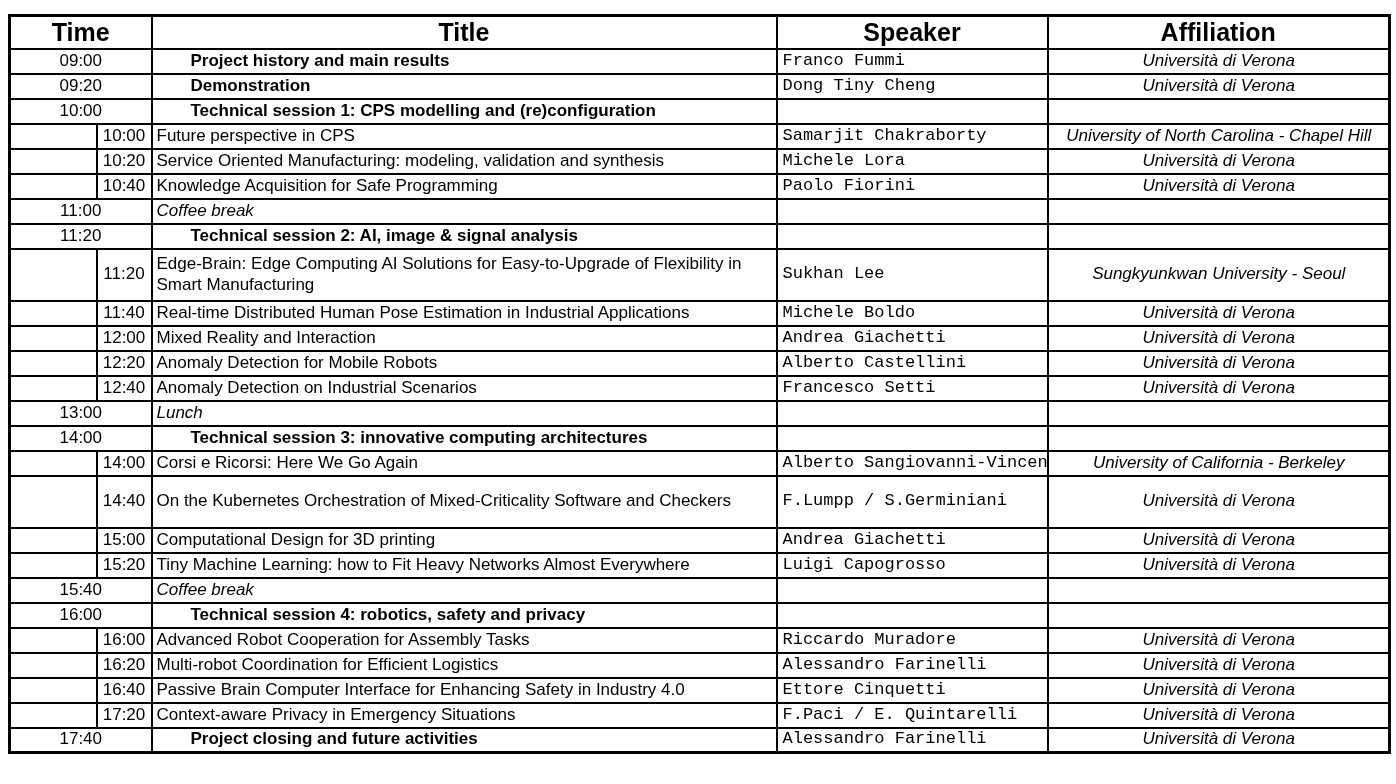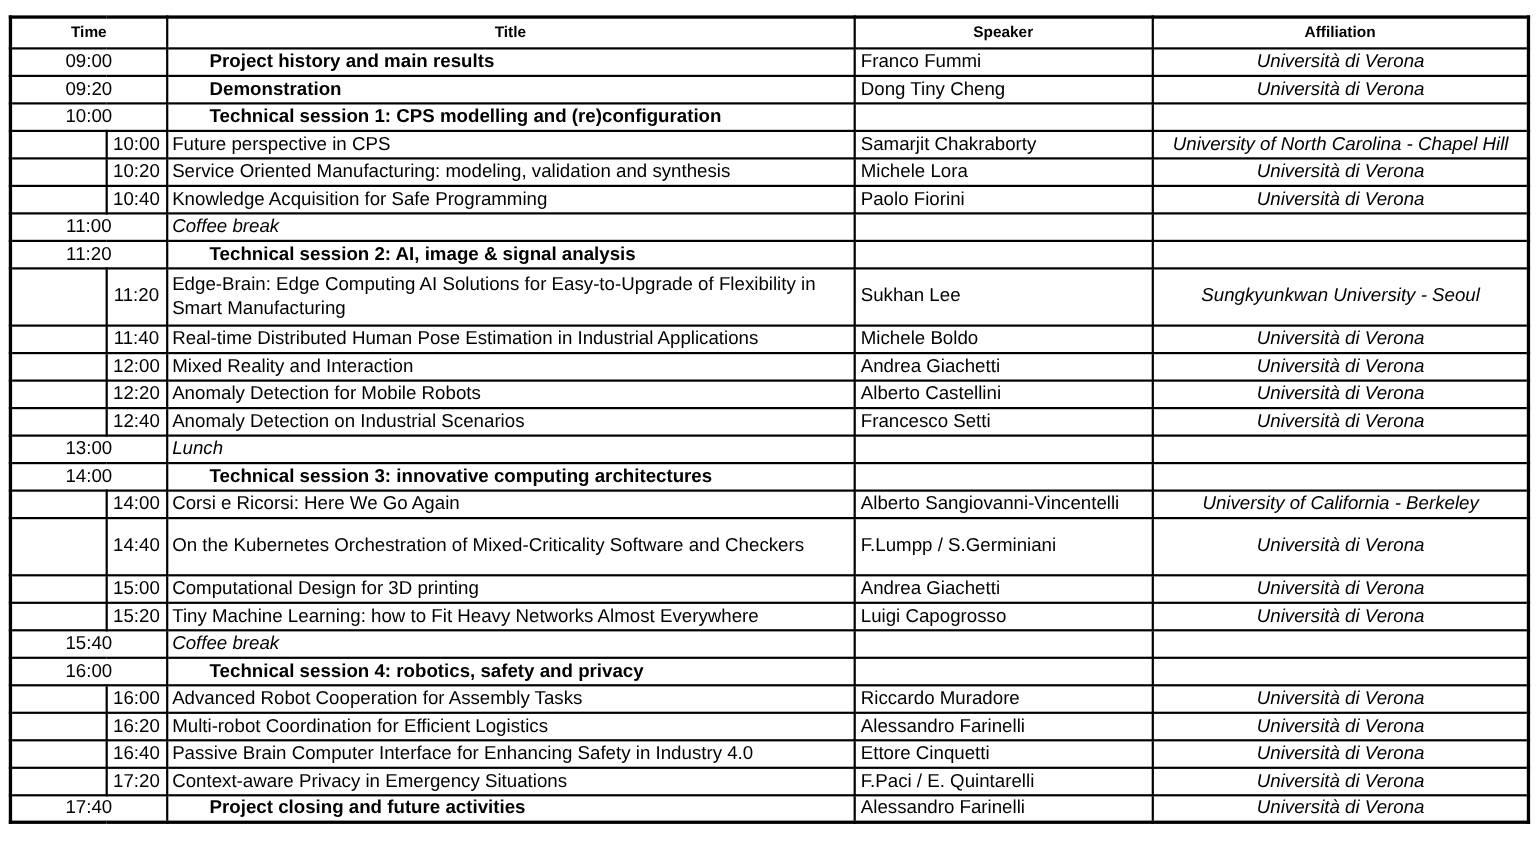--- a/index.html
+++ b/index.html
@@ -33,28 +33,28 @@
     vertical-align: middle;
     font-size: 17px;
     line-height: 1.22;
     overflow: hidden;
   }
   thead tr { height: 28px; }
   tbody tr { height: 25px; }
   tbody tr.tall { height: 52px; }
   th {
     font-weight: bold;
-    font-size: 14px;
+    font-size: 25px;
     text-align: center;
     background: #ffffff;
   }
   td.time { text-align: center; padding: 0 2px; }
   td.time-spacer { padding: 0; }
   td.title { text-align: left; }
-  td.speaker { text-align: left; padding-left: 5px; }
+  td.speaker { text-align: left; padding-left: 5px; font-family: Liberation Mono, monospace; }
   td.affiliation { text-align: center; padding-left: 5px; font-style: italic; }
   .bold { font-weight: bold; padding-left: 38px; }
   .italic { font-style: italic; }
   .nowrap { white-space: nowrap; }
 </style>
 </head>
 <body>
 
 <div class="table-wrap">
   <table class="schedule">

